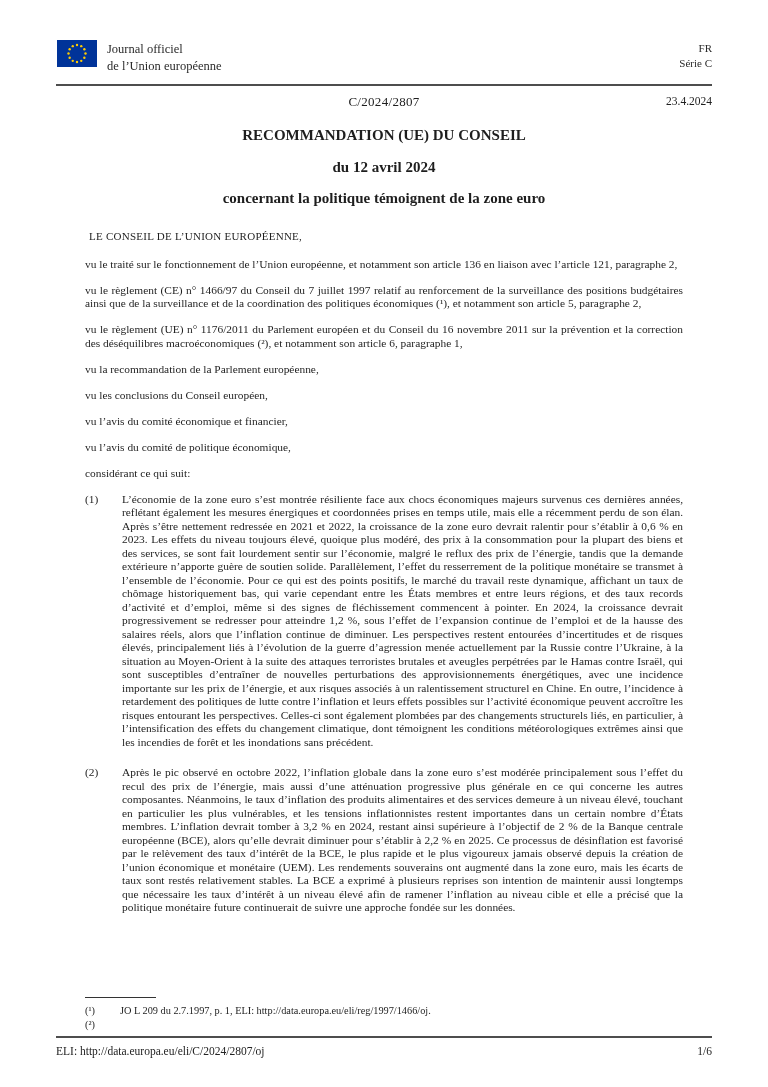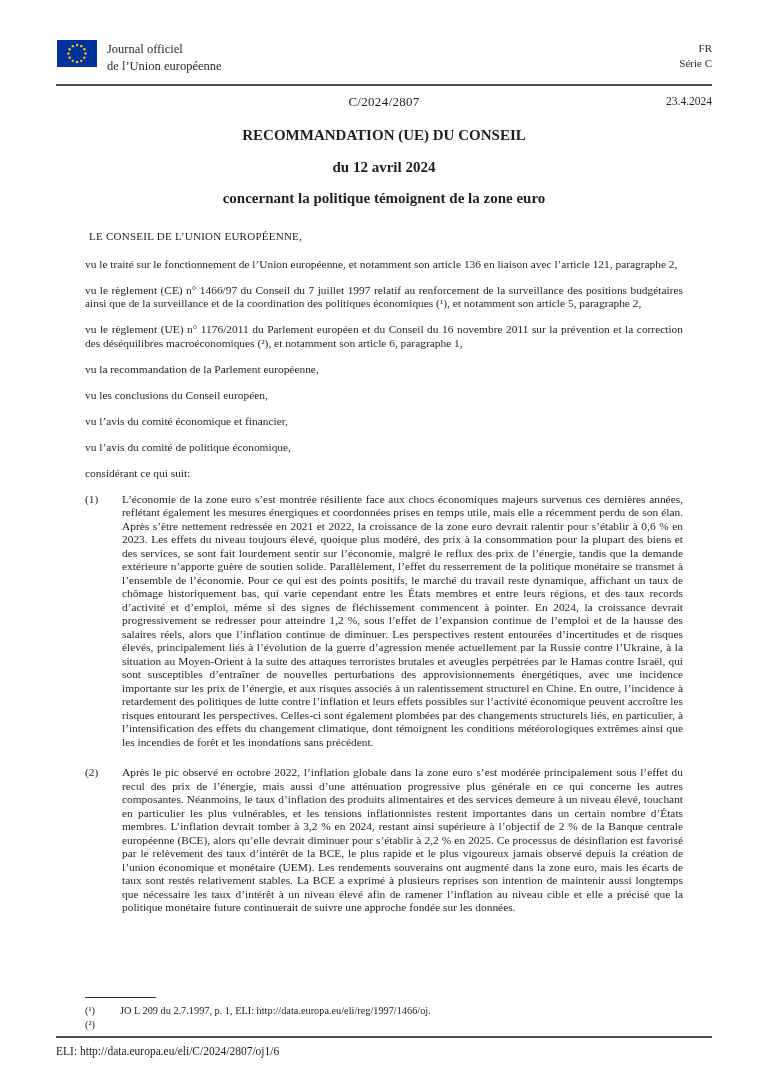--- a/index.html
+++ b/index.html
@@ -135,20 +135,21 @@
     right: 56px;
     top: 1036px;
     border-top: 2px solid #4d4d4d;
   }
   .footer-row {
     position: absolute;
     left: 56px;
     right: 56px;
     top: 1045px;
     display: flex;
+    justify-content: space-between;
     font-size: 11.5px;
     color: #222222;
   }
 </style>
 </head>
 <body>
 
 <div class="page">
 
   <div class="header">

